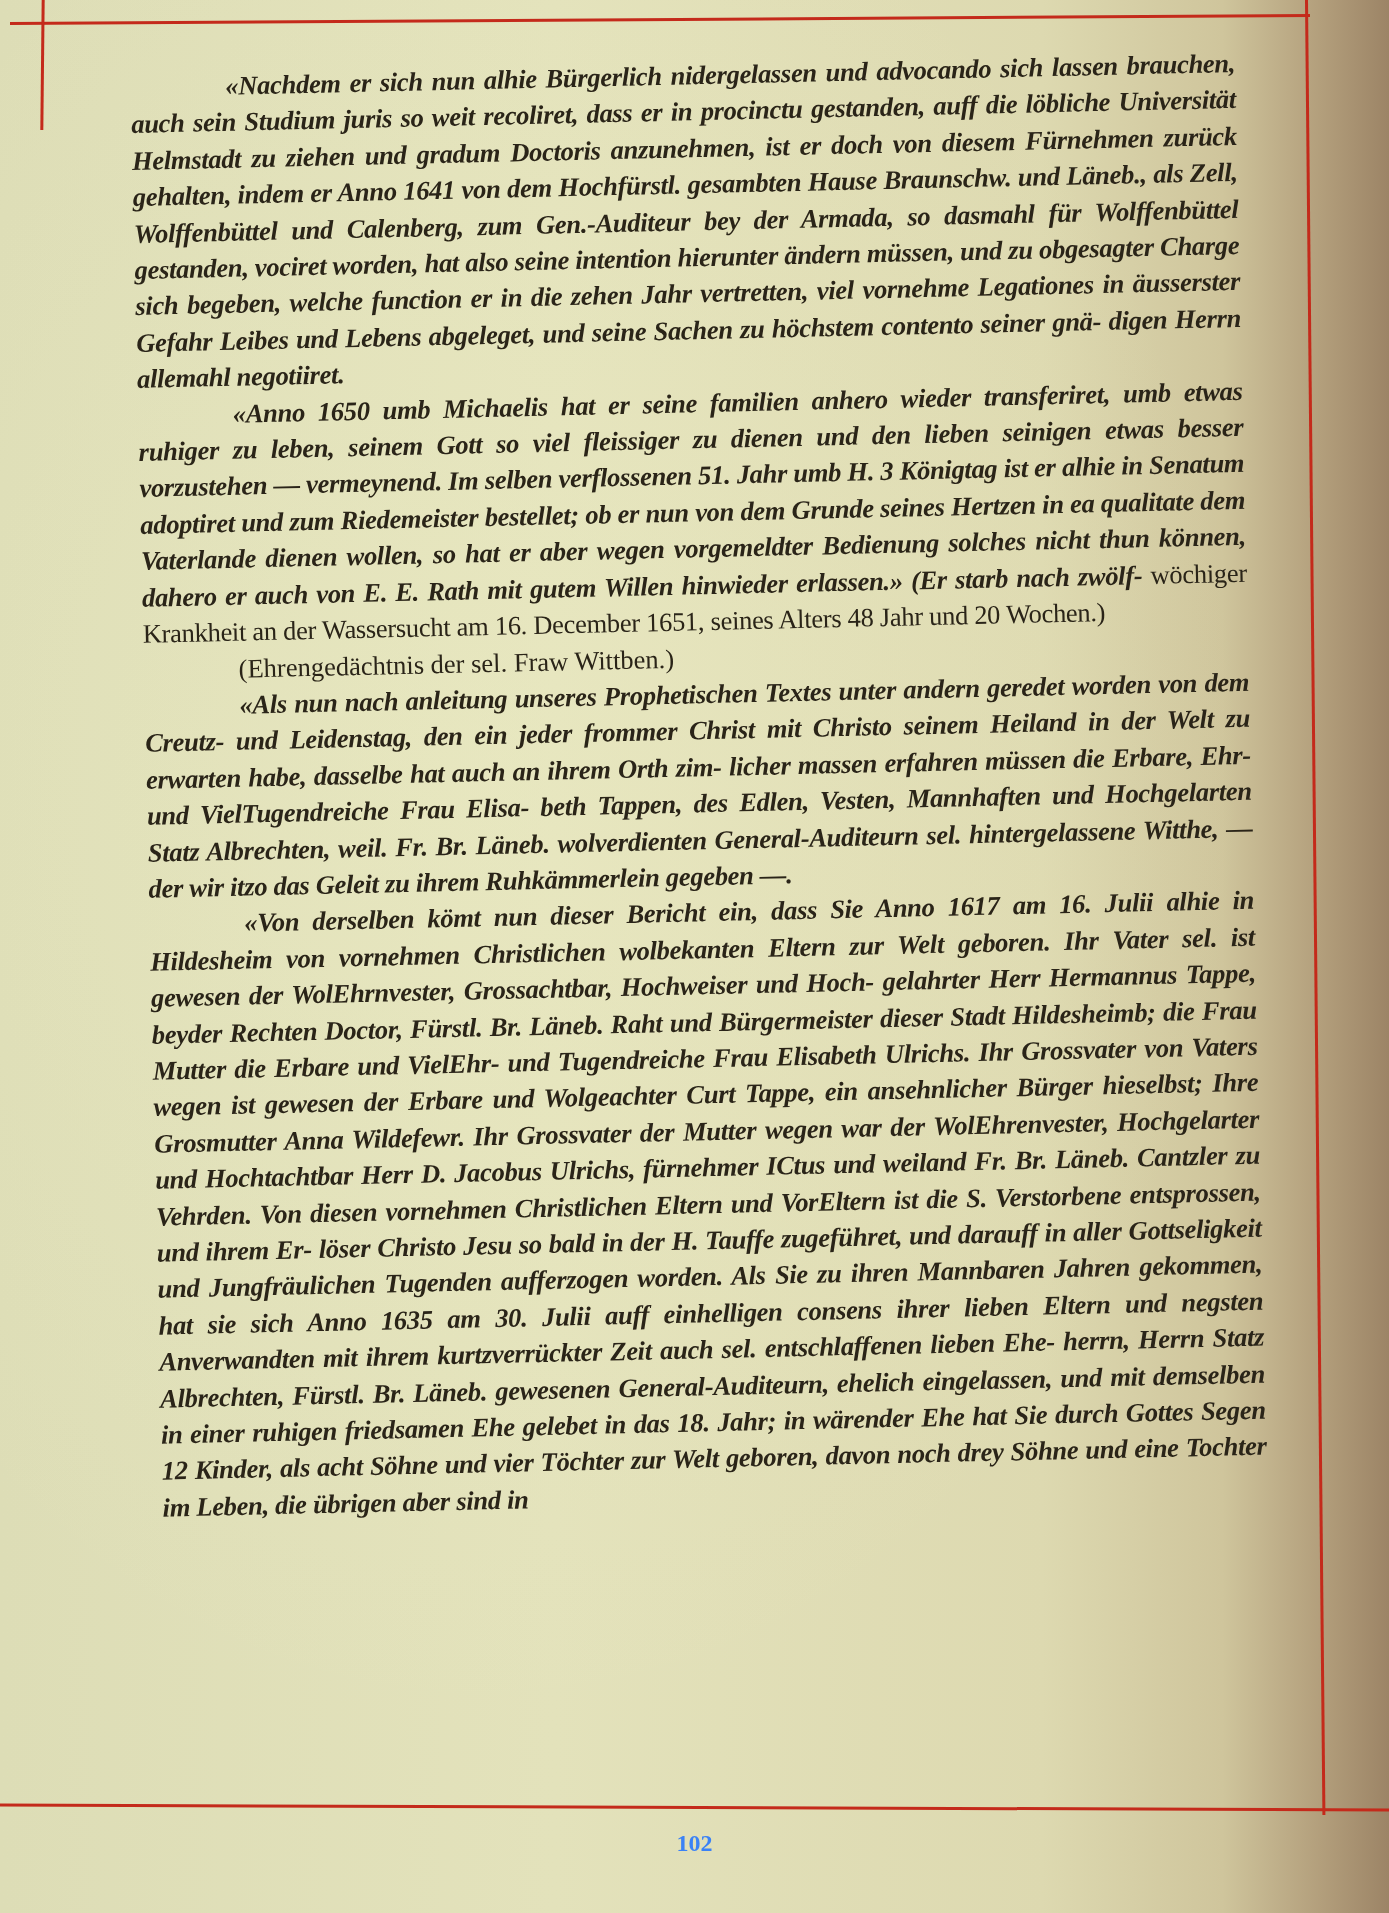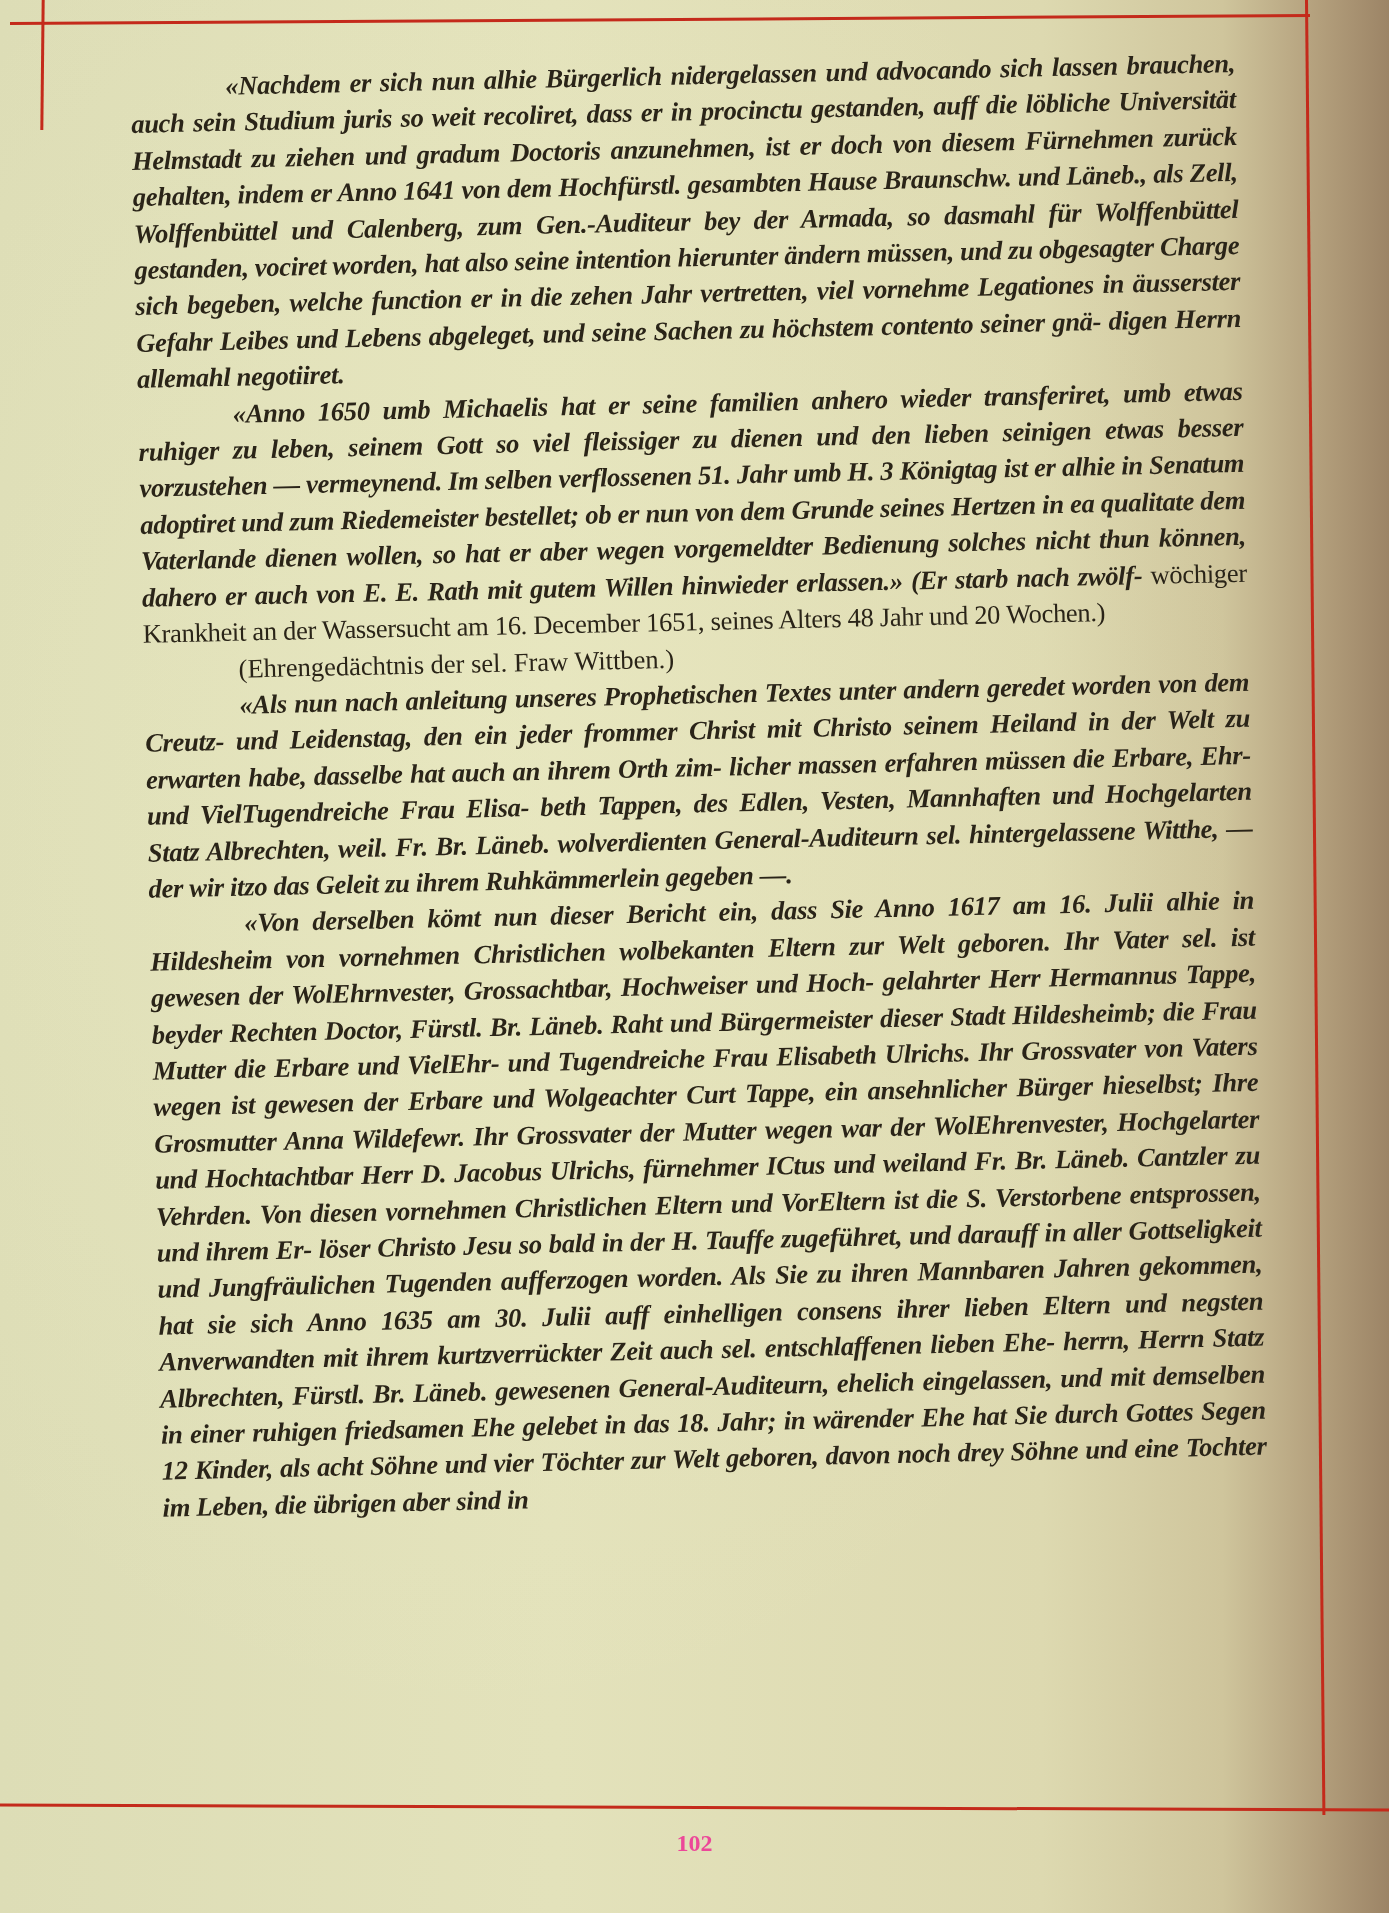--- a/index.html
+++ b/index.html
@@ -24,21 +24,21 @@
       color: #2a2418;
       font-size: 26.5px; line-height: 36.4px;
     }
     .para { margin: 0; text-align: justify; text-align-last: left; }
     .para.indent { text-indent: 95px; }
     .para.heading { text-indent: 95px; font-style: normal; }
     .it { font-style: italic; font-weight: bold; letter-spacing: -0.3px; }
     .rm { font-style: normal; font-weight: normal; }
     .page-number {
       position: absolute; left: 0; width: 1389px; top: 1830px; text-align: center;
-      font-weight: bold; font-size: 24px; color: #ec4899;
+      font-weight: bold; font-size: 24px; color: #3b82f6;
       font-family: "Liberation Serif", serif;
     }
   </style>
 </head>
 <body>
 
 <div class="paper-tint"></div>
 
 <div class="crop-line crop-top"></div>
 <div class="crop-line crop-left"></div>

